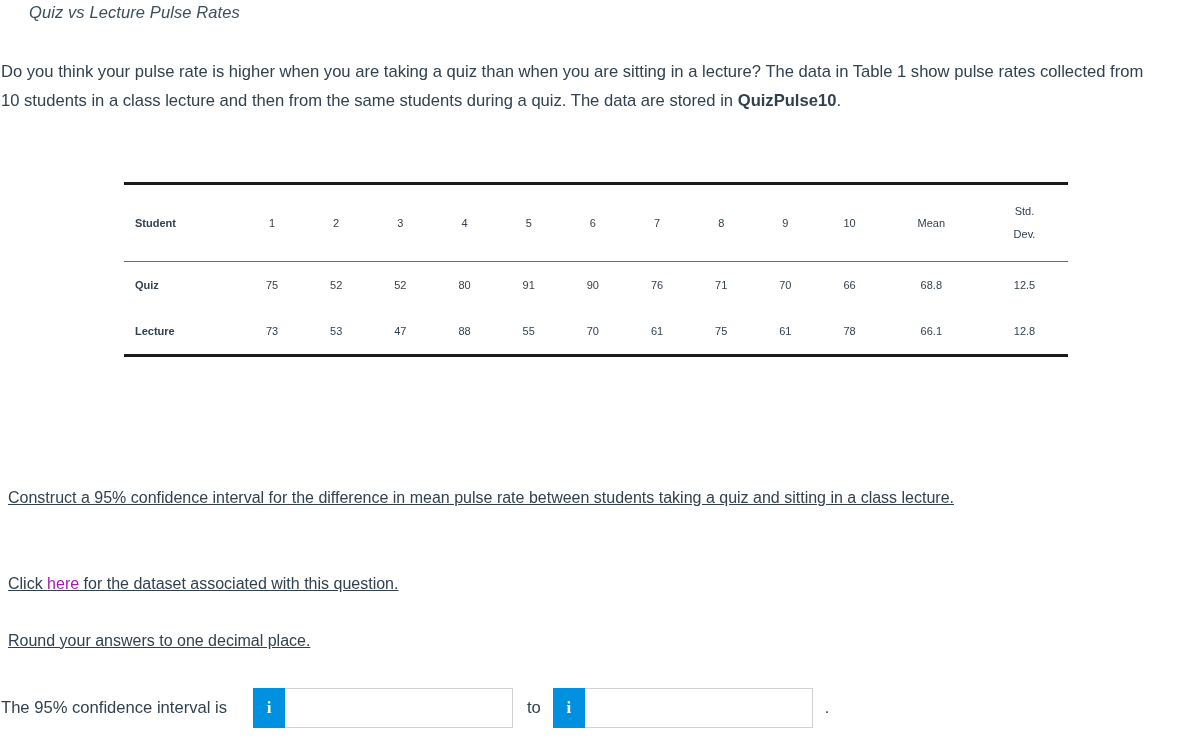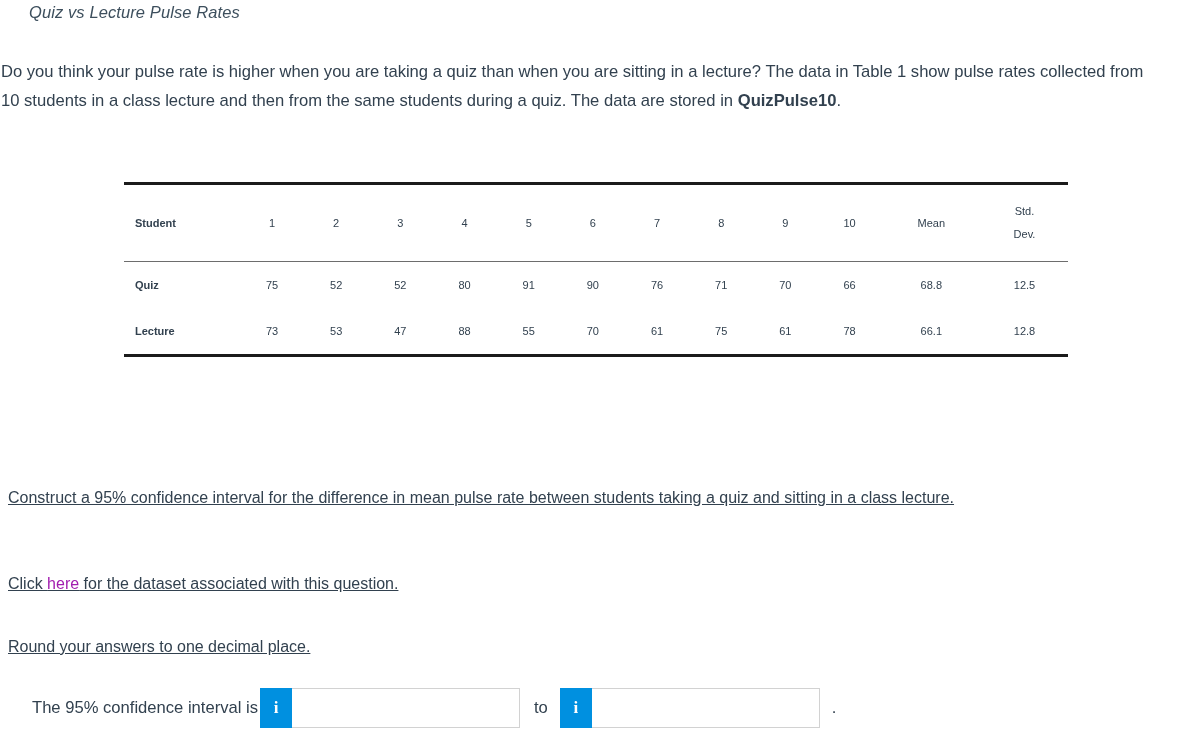--- a/index.html
+++ b/index.html
@@ -114,39 +114,39 @@
   .para {
     position: absolute;
     left: 8px;
     font-size: 16px;
     line-height: 28.5px;
     color: #32414f;
     text-decoration: underline;
   }
   .p-construct { top: 484px; width: 1140px; }
   .p-click     { top: 570px; }
-  .p-round     { top: 627px; margin-top: 6px; }
+  .p-round     { top: 627px; }
 
   a.inline-link {
     color: #a21caf;
     text-decoration: none;
   }
 
   
   .answer-row {
     position: absolute;
     left: 1px;
     top: 688px;
     display: flex;
     align-items: center;
     font-size: 16.6px;
     color: #32414f;
     white-space: nowrap;
   }
-  .answer-label { margin-right: 2px; padding-left: 31px; }
+  .answer-label { margin-right: 26px; }
   .answer-to   { margin: 0 12px 0 14px; }
   .answer-period { margin-left: 12px; }
 
   .field-group {
     display: inline-flex;
     align-items: stretch;
     height: 40px;
   }
   .info-btn {
     width: 32px;

